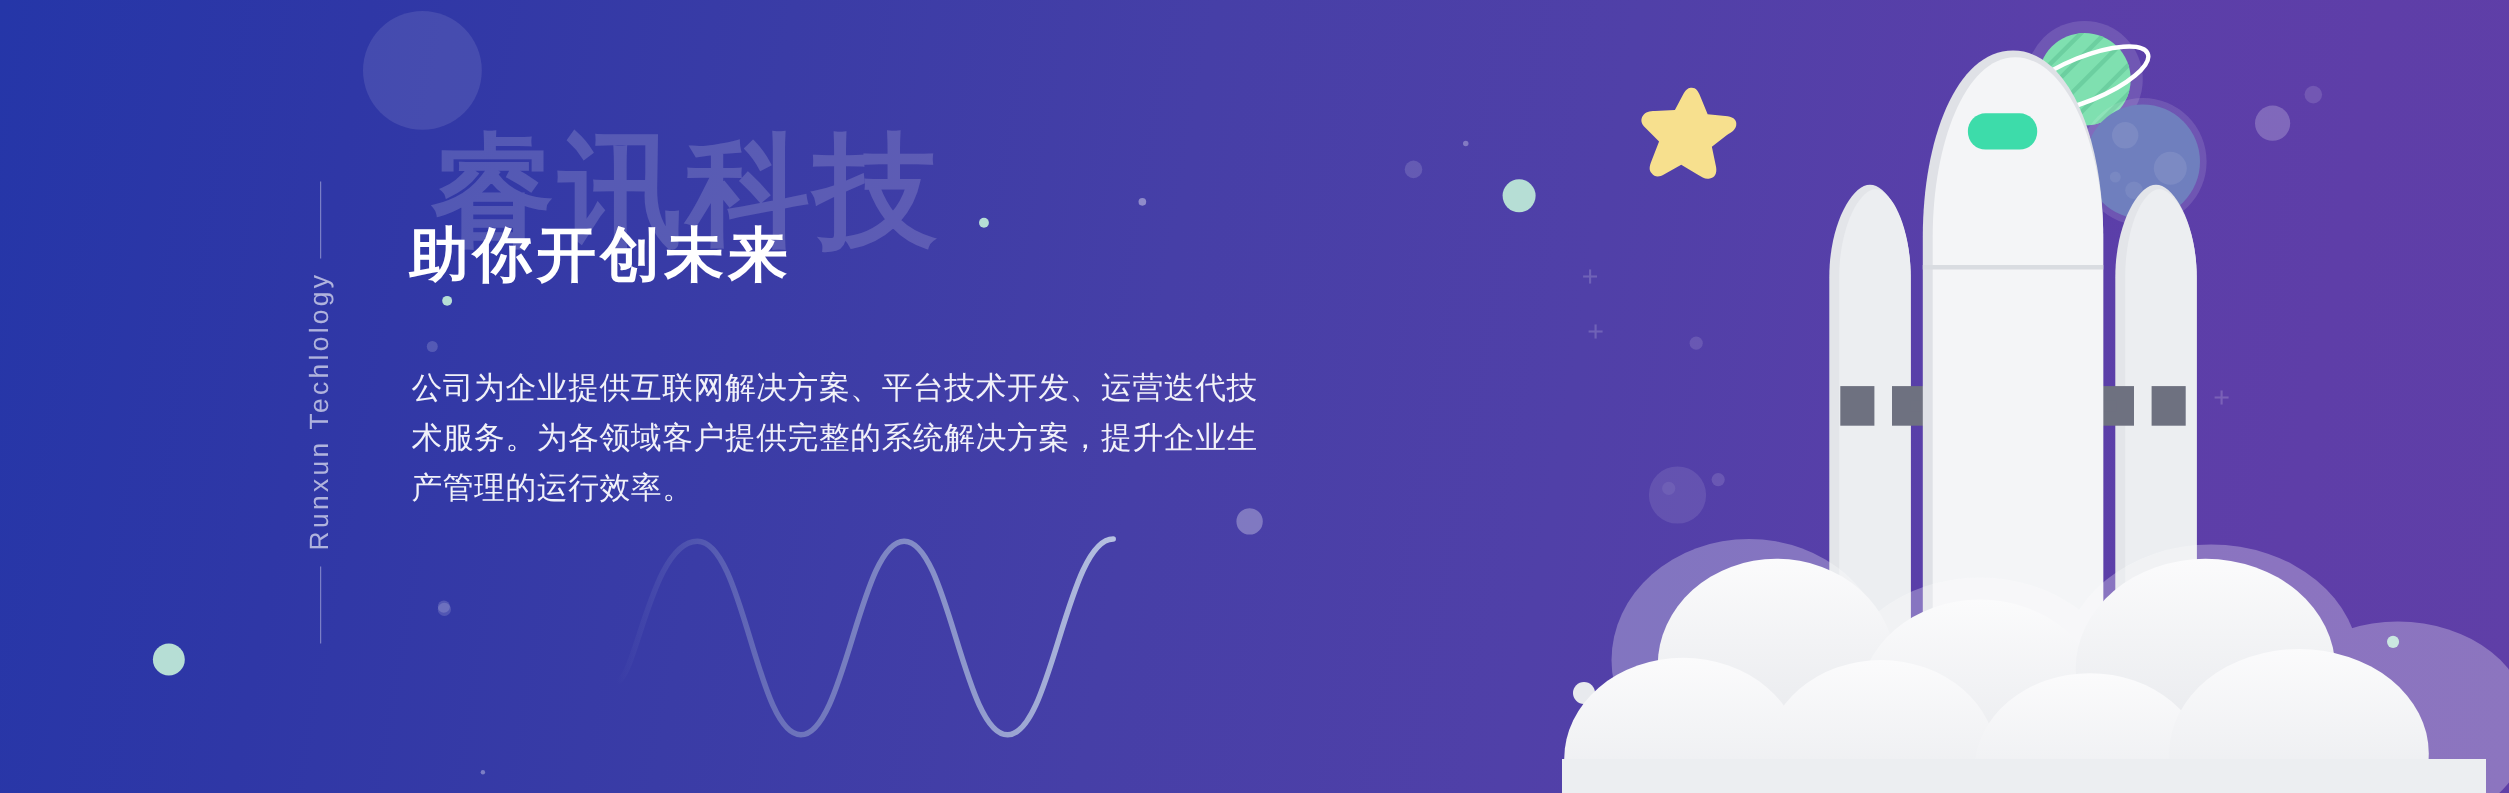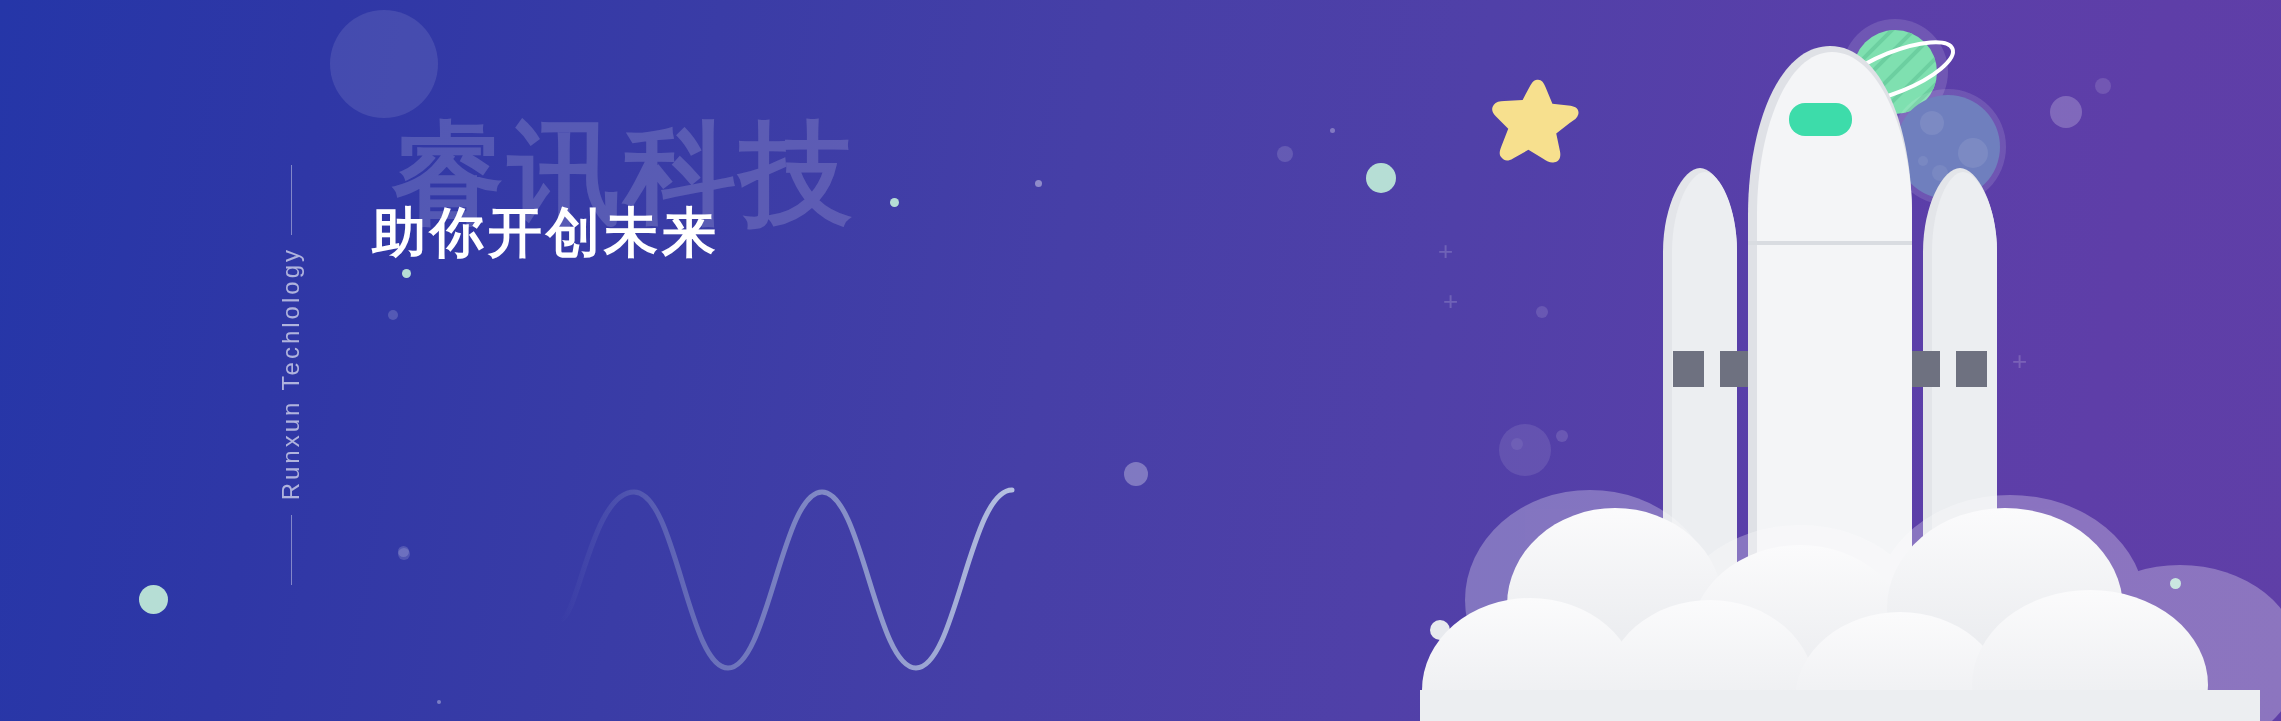--- a/index.html
+++ b/index.html
@@ -186,20 +186,21 @@
   <div id="vertical-brand">
     <div class="rule top"></div>
     <div class="vtext">Runxun Techlology</div>
     <div class="rule bot"></div>
   </div>
 
   <div id="ghost-title">睿讯科技</div>
 
   <h1 id="headline">助你开创未来</h1>
 
+  <p id="subcopy">公司为企业提供互联网解决方案、平台技术开发、运营迭代技术服务。为各领域客户提供完整的系统解决方案，提升企业生产管理的运行效率。</p>
 
   <svg id="rocket-scene" viewBox="0 0 901 721" fill="none">
     <defs>
       <linearGradient id="flameG" x1="0" y1="0" x2="0" y2="1">
         <stop offset="0%" stop-color="#ffe9a8" stop-opacity="0.15"></stop>
         <stop offset="35%" stop-color="#ffd76a" stop-opacity="0.9"></stop>
         <stop offset="100%" stop-color="#f4703a"></stop>
       </linearGradient>
       <linearGradient id="cloudG" x1="0" y1="0" x2="0" y2="1">
         <stop offset="0%" stop-color="#fbfbfc"></stop>

